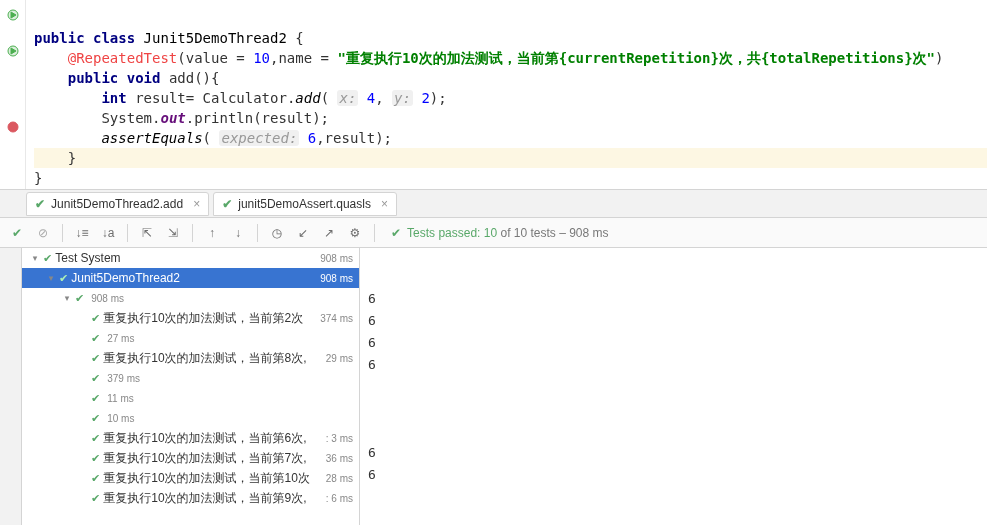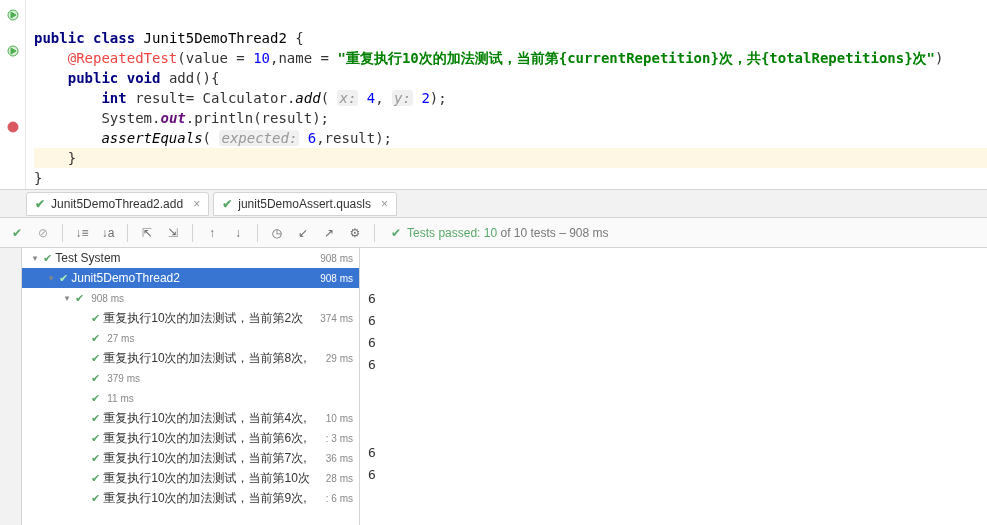--- a/index.html
+++ b/index.html
@@ -158,21 +158,20 @@
         <div class="tree-row ind4">
           <span class="gchk">✔</span>
           <span class="ms">379 ms</span>
         </div>
         <div class="tree-row ind4">
           <span class="gchk">✔</span>
           <span class="ms">11 ms</span>
         </div>
         <div class="tree-row ind4">
           <span class="gchk">✔</span>
-          <span class="tlabel">重复执行10次的加法测试，当前第4次,</span>
           <span class="ms">10 ms</span>
         </div>
         <div class="tree-row ind4">
           <span class="gchk">✔</span>
           <span class="tlabel">重复执行10次的加法测试，当前第6次,</span>
           <span class="ms">: 3 ms</span>
         </div>
         <div class="tree-row ind4">
           <span class="gchk">✔</span>
           <span class="tlabel">重复执行10次的加法测试，当前第7次,</span>

